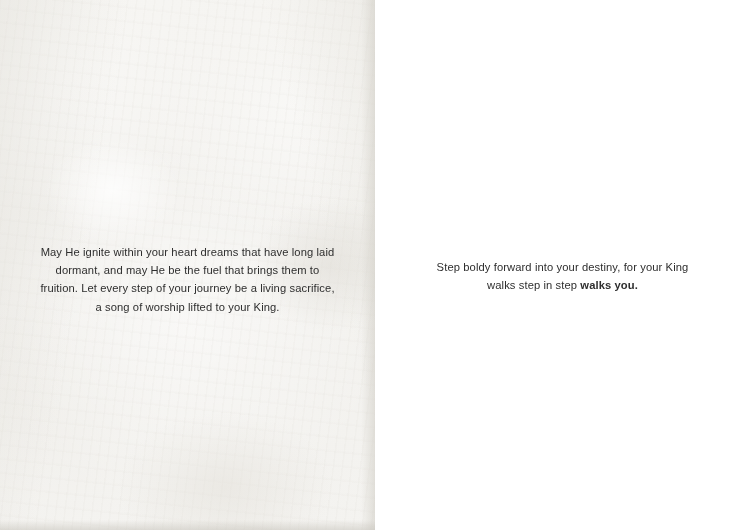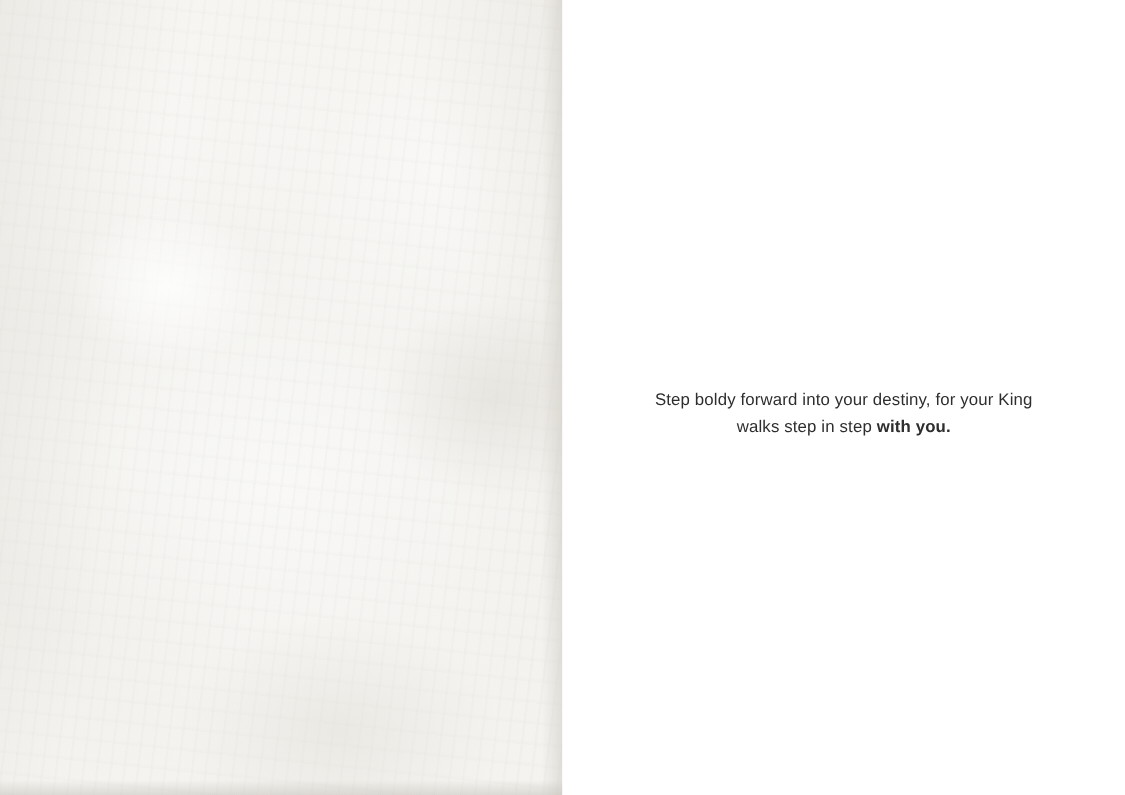--- a/index.html
+++ b/index.html
@@ -110,19 +110,20 @@
 <div class="spread">
 
   <div class="page-left">
     <div class="tex tex-a"></div>
     <div class="tex tex-b"></div>
     <div class="tex tex-c"></div>
     <div class="tex tex-d"></div>
     <div class="edge-right"></div>
     <div class="edge-bottom"></div>
 
+    <p class="body-text left-text">May He ignite within your heart dreams that have long laid dormant, and may He be the fuel that brings them to fruition. Let every step of your journey be a living sacrifice, a song of worship lifted to your King.</p>
   </div>
 
   <div class="page-right">
-    <p class="body-text right-text"><span>Step boldy forward into your destiny, for your King walks step in step </span><span class="bold">with you.</span></p>
+    <p class="body-text right-text"><span>Step boldy forward into your destiny, for your King walks step in step </span><span class="bold">walks you.</span></p>
   </div>
 
 </div>
 
 </body></html>

